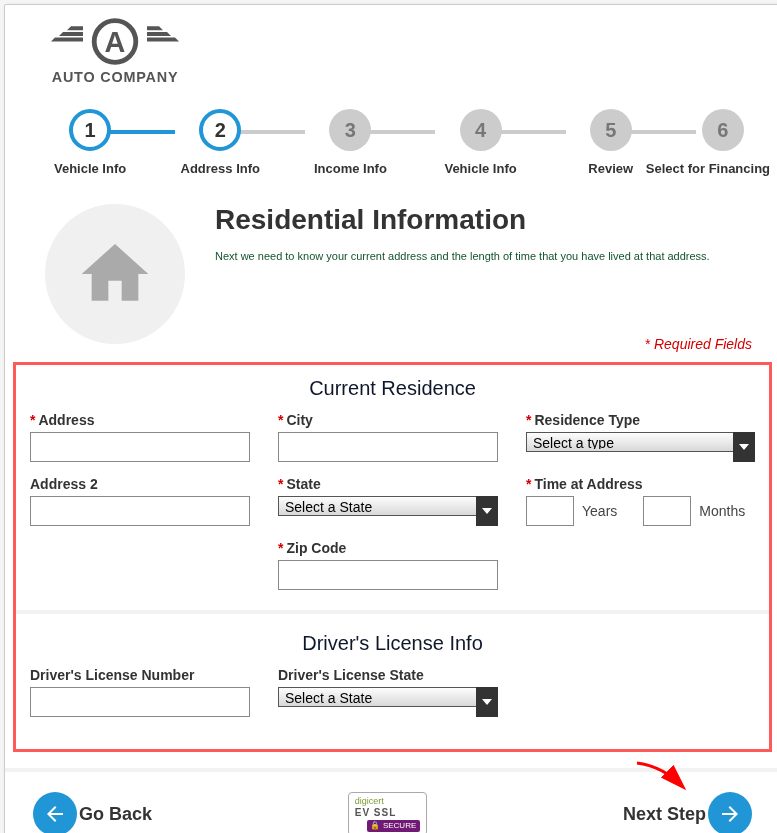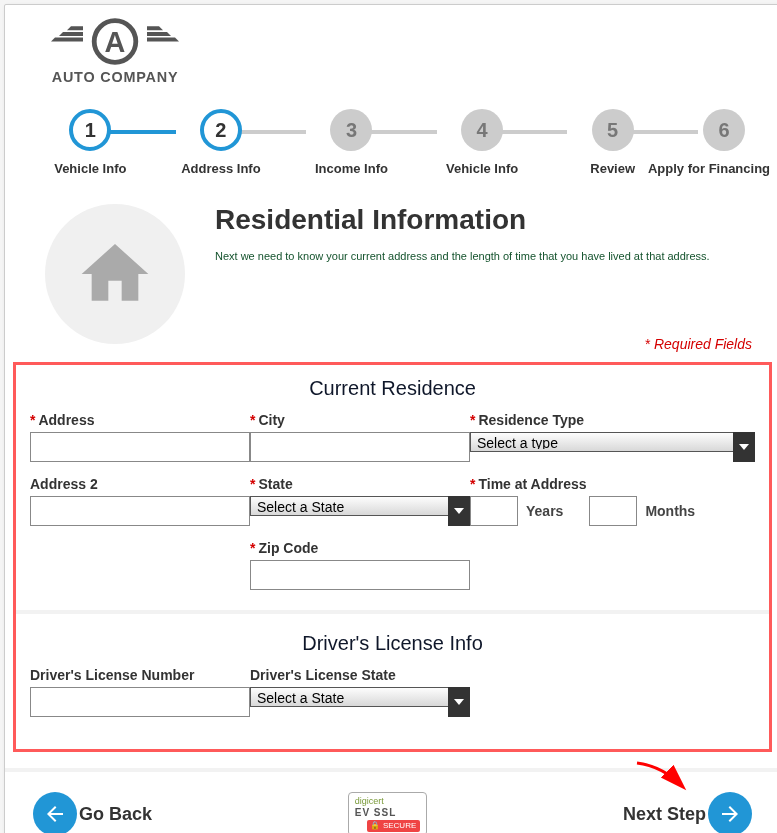--- a/index.html
+++ b/index.html
@@ -127,20 +127,21 @@
       padding: 12px 14px 18px 14px;
     }
     .section-title {
       font-size: 20px;
       color: #0f172a;
       margin-bottom: 12px;
       text-align: center;
     }
     .form-row {
       display: flex;
+      gap: 28px;
       margin-bottom: 14px;
       align-items: flex-start;
     }
     .form-col {
       flex: 1;
       min-width: 0;
     }
     .form-col.fixed {
       flex: 0 0 220px;
     }
@@ -201,21 +202,21 @@
       border-top: 6px solid #fff;
       z-index: 3;
       pointer-events: none;
     }
     .time-row {
       display: flex;
       align-items: center;
       gap: 8px;
     }
     .time-row span {
-      font-weight: 700;
+      font-weight: 400;
       font-size: 14px;
     }
     .divider {
       height: 4px;
       background: #f2f2f2;
       margin: 20px -14px 18px -14px;
     }
     .bottom-bar {
       display: flex;
       align-items: center;
@@ -248,21 +249,21 @@
       align-items: flex-start;
       border: 1px solid #aaa;
       border-radius: 4px;
       padding: 3px 6px;
       font-size: 9px;
       line-height: 1.2;
     }
     .badge .row1 { color: #7a9a3a; }
     .badge .row2 { color: #555; font-weight: bold; letter-spacing: 1px; font-size: 10px;}
     .badge .row3 {
-      background: #ef4444;
+      background: #701a75;
       color: #fff;
       padding: 1px 4px;
       border-radius: 2px;
       font-size: 8px;
       margin-top: 1px;
       margin-left: 12px;
     }
     .arrow-annotation {
       position: absolute;
       right: 88px;
@@ -312,21 +313,21 @@
       <div class="line grey"></div>
       <div class="step-label">Vehicle Info</div>
     </div>
     <div class="step">
       <div class="circle pending">5</div>
       <div class="line grey"></div>
       <div class="step-label">Review</div>
     </div>
     <div class="step">
       <div class="circle pending">6</div>
-      <div class="step-label" style="margin-left:-30px">Apply for Financing</div>
+      <div class="step-label" style="margin-left:-30px">Select for Financing</div>
     </div>
   </div>
 
   <div class="header-section">
     <div class="icon-circle">
       <svg width="80" height="80" viewBox="0 0 24 24" fill="#aaa">
         <path d="M10 20v-6h4v6h5v-8h3L12 3 2 12h3v8z"></path>
       </svg>
     </div>
     <div class="header-text">

